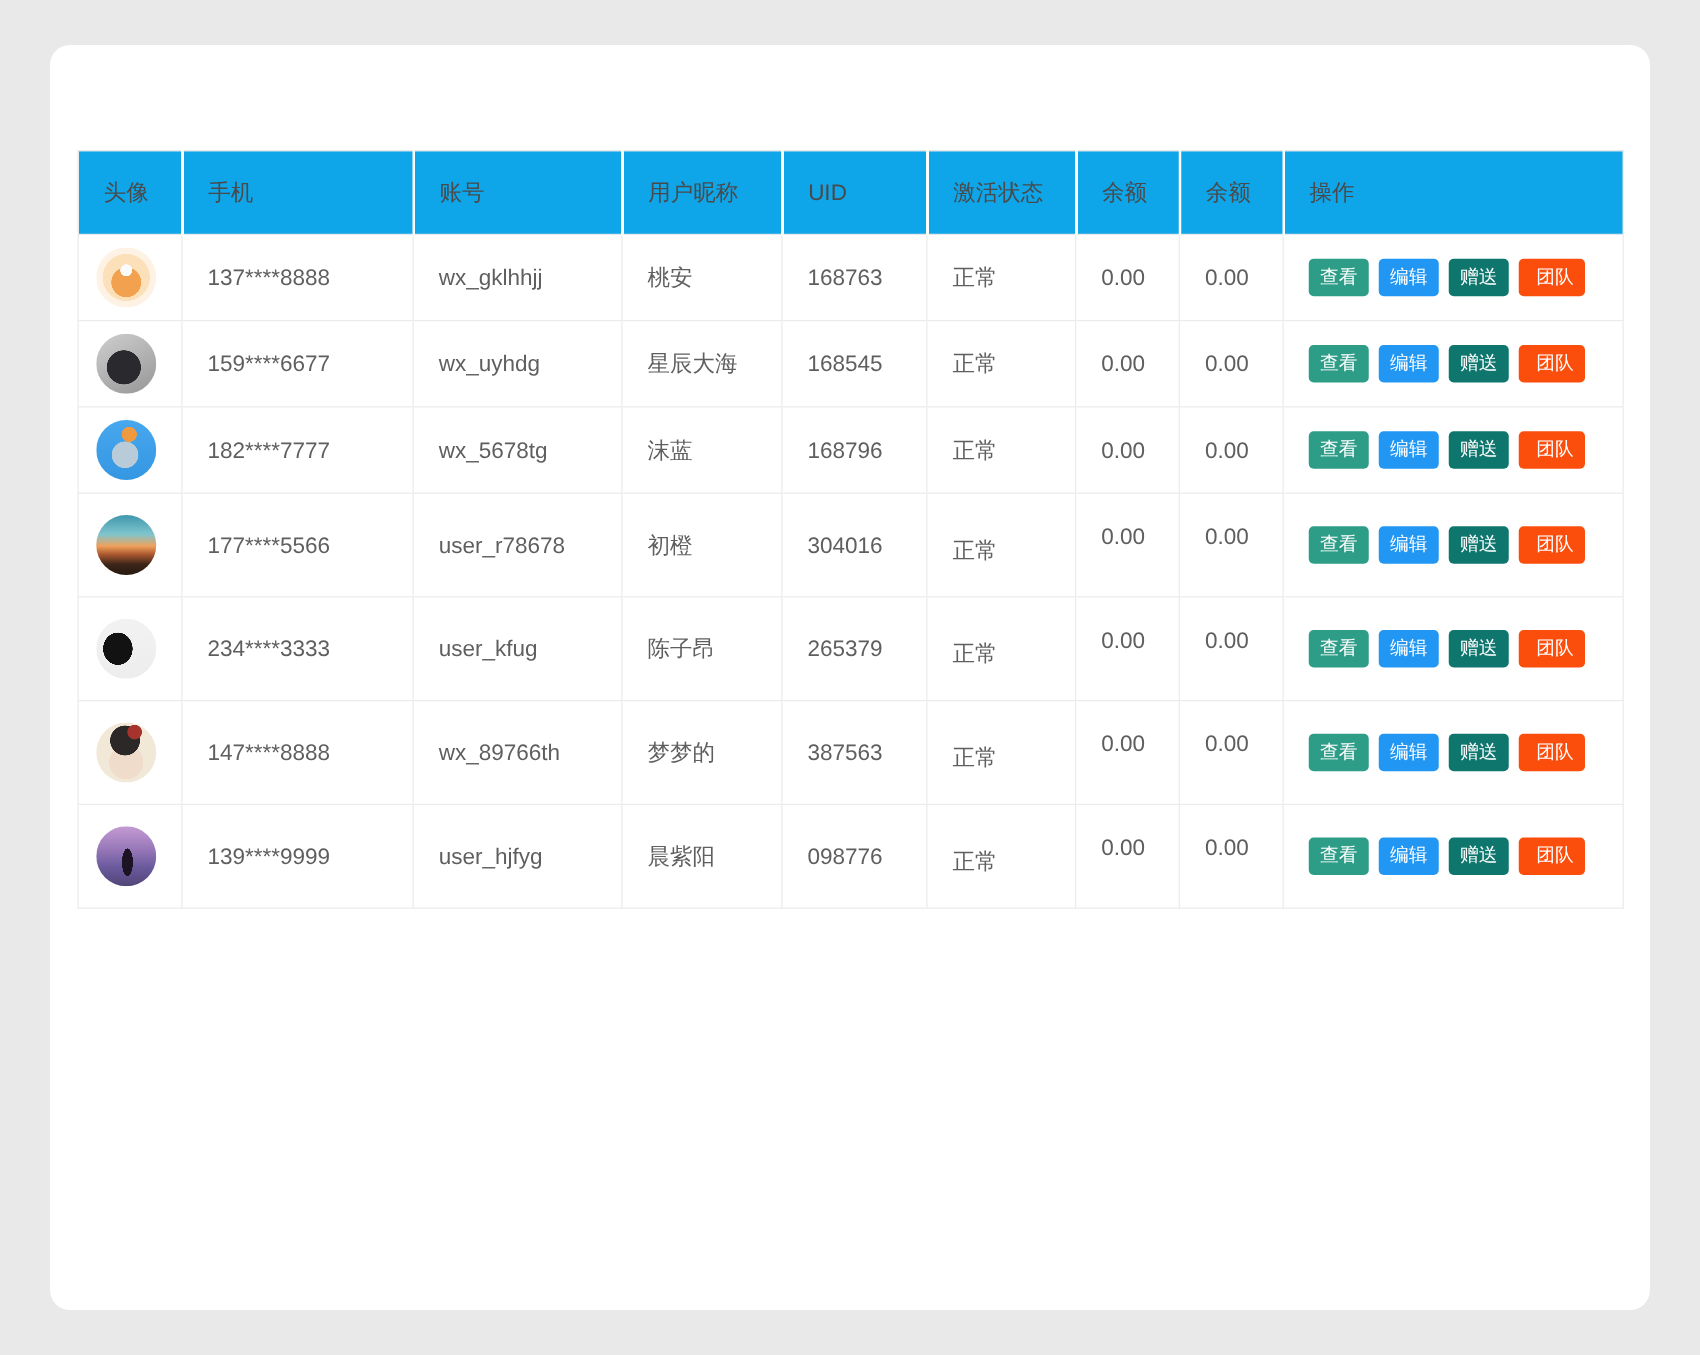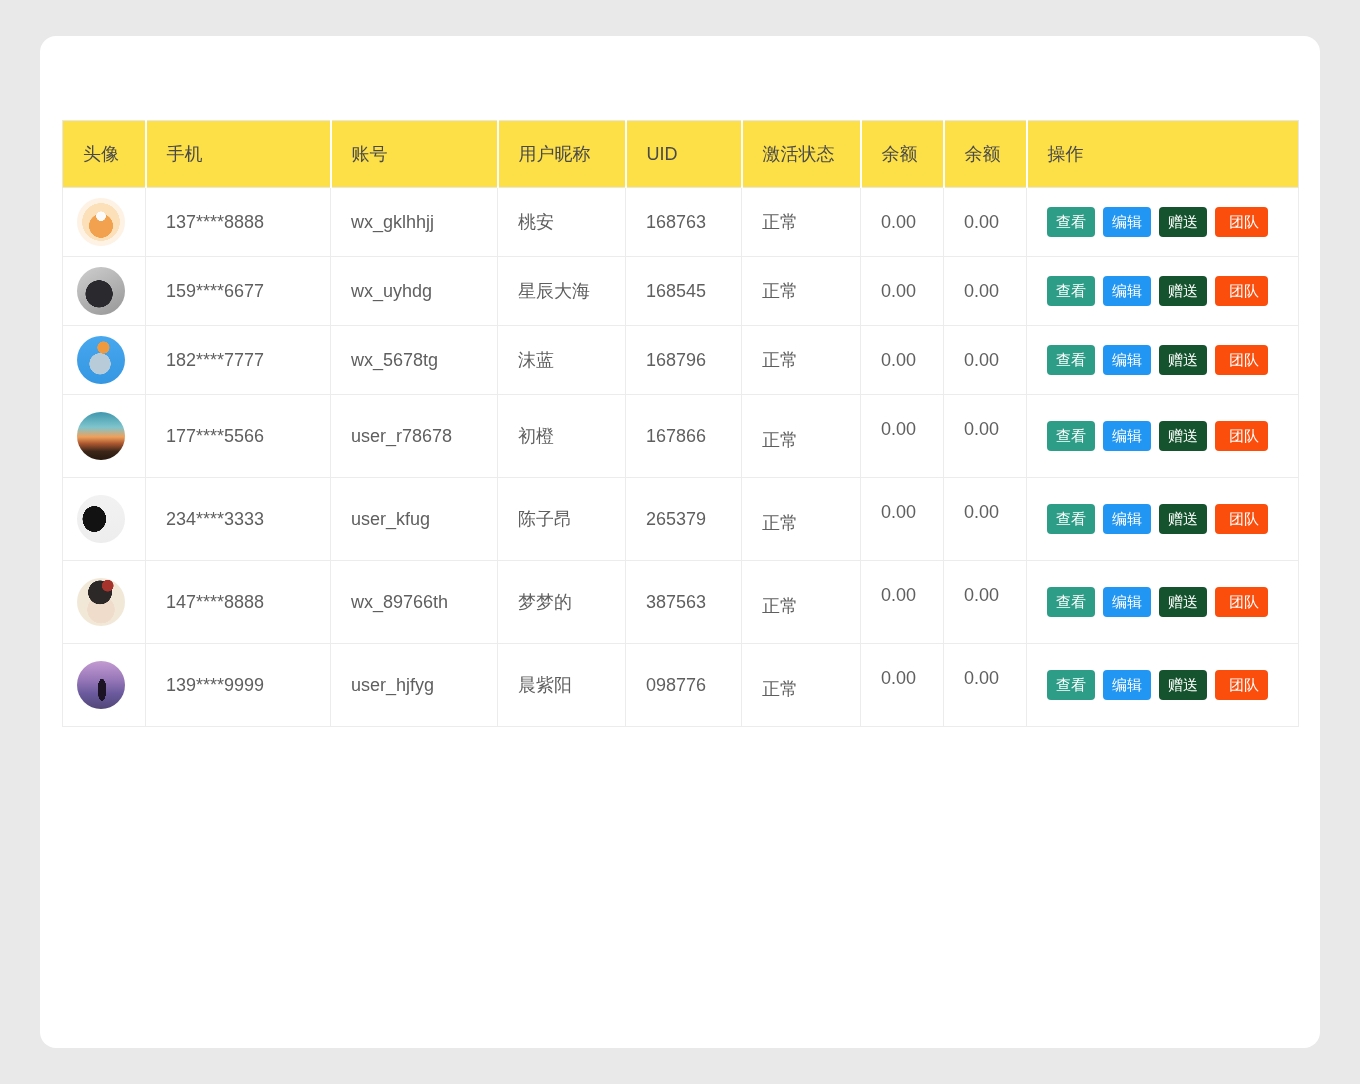--- a/index.html
+++ b/index.html
@@ -18,21 +18,21 @@
     position:absolute;left:22px;top:84px;
     width:1236px;
     border-collapse:collapse;table-layout:fixed;
     border:1px solid #e7e7e7;
   }
   th,td{
     padding:0 6px 0 20px;text-align:left;vertical-align:middle;
     font-weight:400;overflow:hidden;white-space:nowrap;
   }
   th{
-    background:#fde047;height:66px;
+    background:#0ea5e9;height:66px;
     font-size:18px;color:#4a4a4a;
     border-left:2px solid #ffffff;
     border-bottom:1px solid #e7e7e7;
   }
   th:first-child{border-left:none;}
   td{
     height:68px;font-size:18px;color:#5f5f5f;
     border:1px solid #ececec;
   }
   td.c-avatar{padding-left:14px;}
@@ -72,21 +72,21 @@
     linear-gradient(180deg,#4d7295,#3e5e7f);}
 
   .btn{
     display:inline-block;border:none;cursor:pointer;
     color:#fff;font-size:15px;line-height:20px;
     padding:5px 9px;border-radius:4px;margin-right:8px;
     font-family:inherit;vertical-align:middle;
   }
   .b0{background:#2d9d87;}
   .b1{background:#2196f3;}
-  .b2{background:#14532d;}
+  .b2{background:#0f766e;}
   .b3{background:#fb4d0c;padding-left:14px;}
 
   
   tr.shift td.c-bal{padding-bottom:14px;}
   tr.shift td.c-status{padding-top:8px;}
 </style>
 </head>
 <body>
 
 <div class="card">
@@ -165,21 +165,21 @@
         </td>
       </tr>
 
       <tr class="shift">
         <td class="c-avatar">
             <div class="avatar av3"></div>
           </td>
         <td>177****5566</td>
         <td>user_r78678</td>
         <td>初橙</td>
-        <td>167866</td>
+        <td>304016</td>
         <td class="c-status">正常</td>
         <td class="c-bal">0.00</td>
         <td class="c-bal">0.00</td>
         <td>
           <button class="btn b0">查看</button><button class="btn b1">编辑</button><button class="btn b2">赠送</button><button class="btn b3">团队</button>
         </td>
       </tr>
 
       <tr class="shift">
         <td class="c-avatar">

